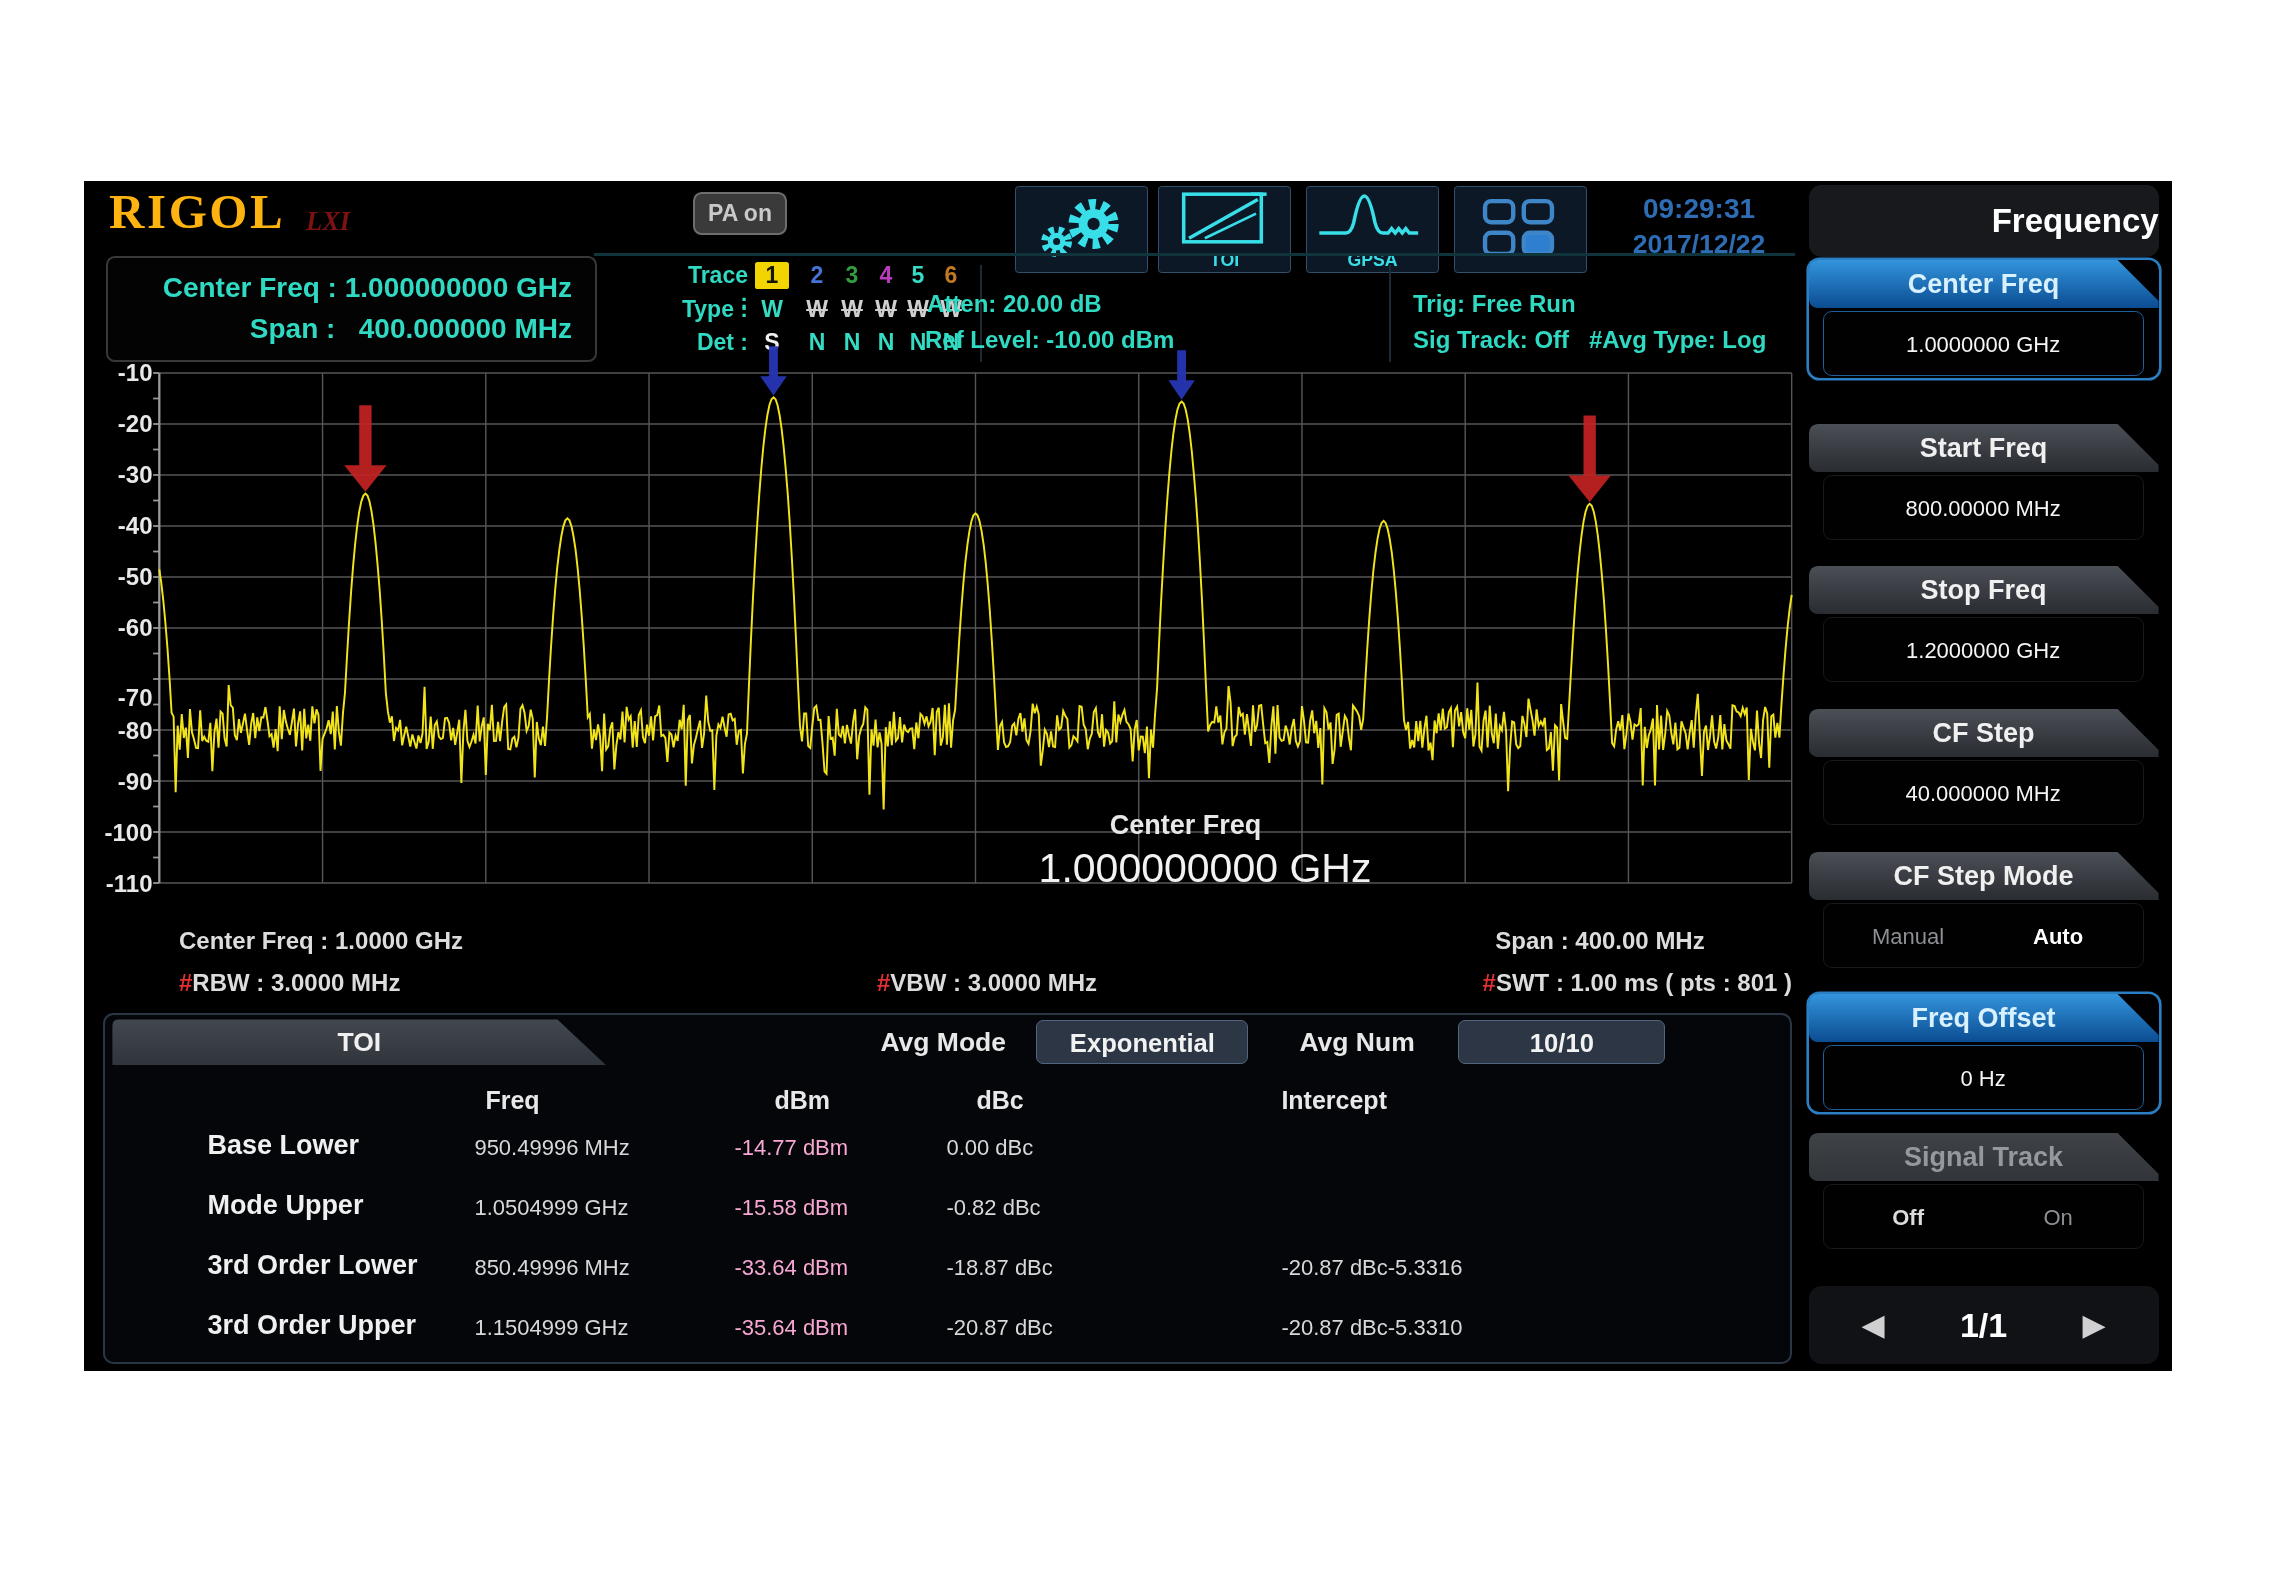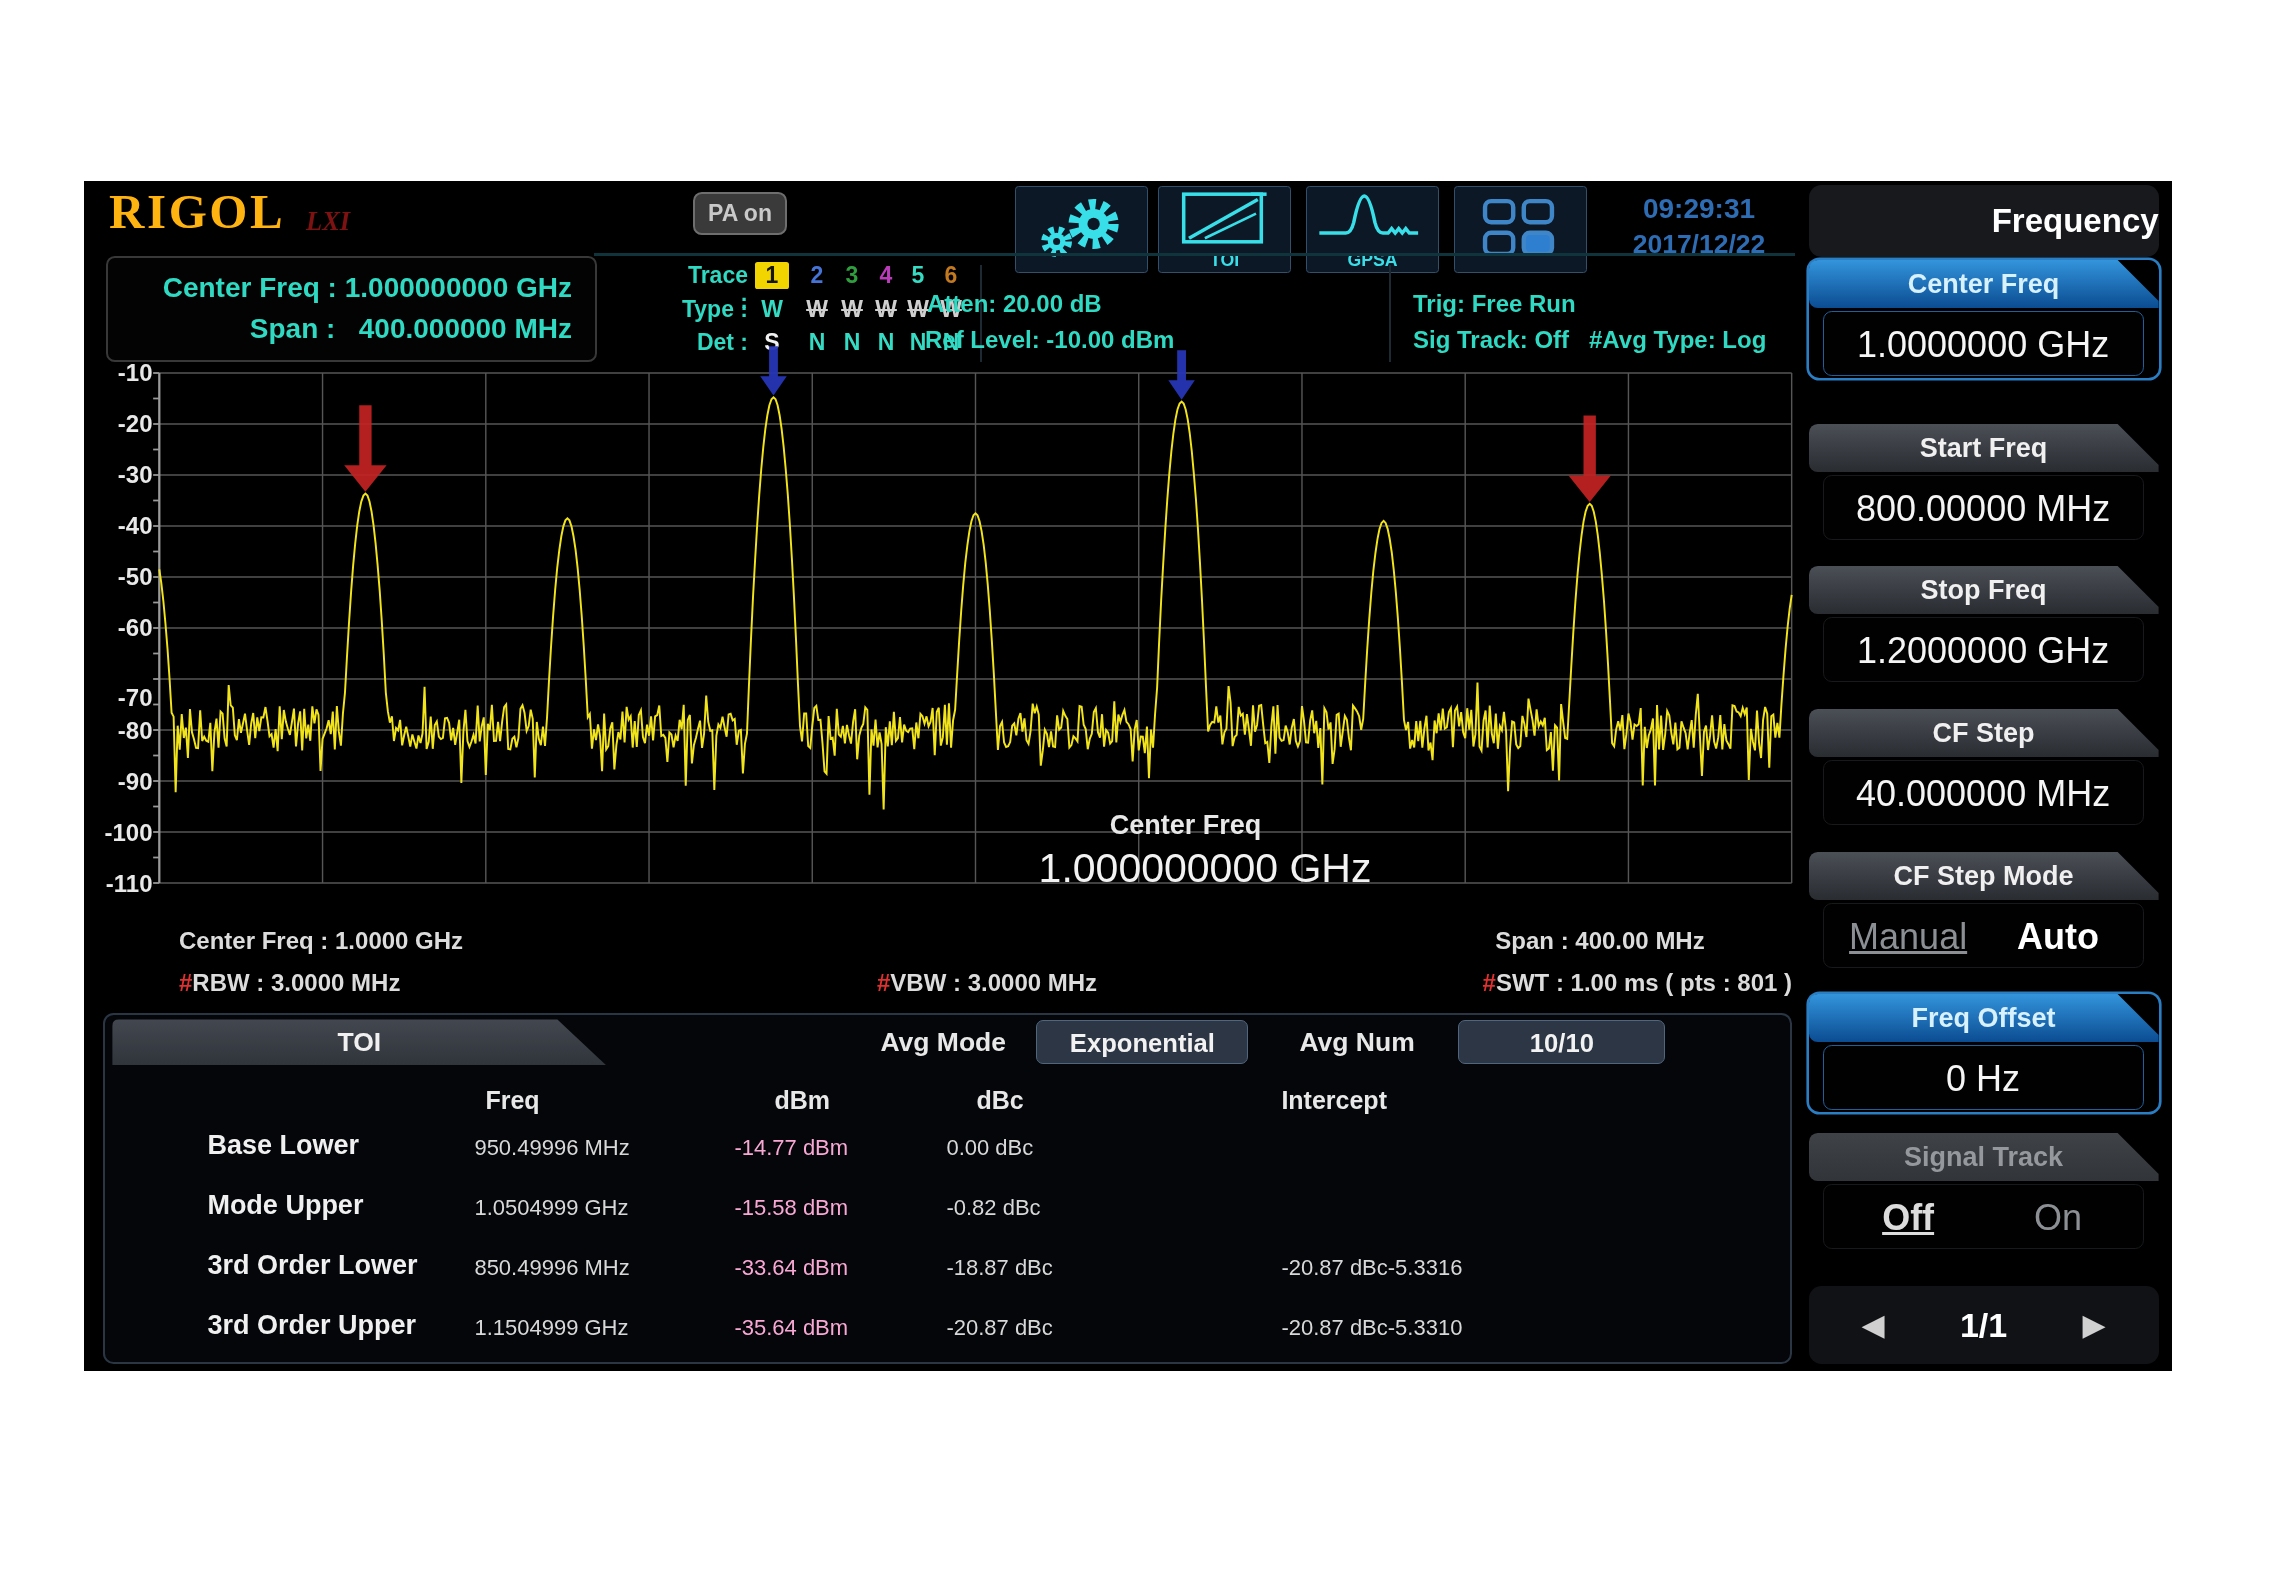--- a/index.html
+++ b/index.html
@@ -42,25 +42,25 @@
   .c3{left:841px;font-size:22px;color:#d8d8d8;top:5.3px;}
   .c4{left:1176px;font-size:22px;color:#d8d8d8;top:5.3px;}
   
   .sidebar{left:1722px;top:0;width:366px;height:1190px;background:#000;}
   .sb-title{position:absolute;left:2.6px;top:4.4px;width:350px;height:72px;background:#17191d;border-radius:12.4px;color:#ffffff;font-size:33px;font-weight:bold;text-align:right;line-height:72px;}
   .sk{position:absolute;left:2.6px;width:350px;height:118px;}
   .sk .bar{height:48px;line-height:48px;text-align:center;font-size:27px;font-weight:bold;clip-path:polygon(0 0,calc(100% - 41px) 0,100% 41px,100% 100%,0 100%);border-radius:8.8px 0 0 8.8px;}
   .sk.normal .bar{background:linear-gradient(#4b4f56,#292c31);color:#f0f0f0;}
   .sk.selected .bar{background:linear-gradient(#3394dc,#0b4c92);color:#d8f1ff;}
   .sk.disabled .bar{background:linear-gradient(#3f4246,#313438);color:#95989d;}
-  .sk .val{position:absolute;top:51px;left:14px;width:321px;height:65px;background:#010101;border:1.8px solid #17191d;border-radius:8.8px;color:#f5f5f5;font-size:36px;text-align:center;line-height:65px;box-sizing:border-box;}
+  .sk .val{position:absolute;top:51px;left:14px;width:321px;height:65px;background:#010101;border:1.8px solid #17191d;border-radius:8.8px;color:#f5f5f5;font-size:22px;text-align:center;line-height:65px;box-sizing:border-box;}
   .sk.selected{box-shadow:0 0 0 2.6px #2a7fc4;border-radius:10.6px;}
   .sk.selected .val{border-color:#1f5f9c;}
   .opt{position:absolute;top:0;width:45%;text-align:center;}
-  .opt.l{left:4%;text-decoration:underline;}
+  .opt.l{left:4%;}
   .opt.r{right:4%;}
   .sb-nav{position:absolute;left:2.6px;top:1105px;width:350px;height:78px;background:#101216;border-radius:12.4px;}
   .sb-nav .pg{position:absolute;left:0;width:100%;text-align:center;font-size:34px;font-weight:bold;color:#ffffff;line-height:78px;}
   .nav-arrow{position:absolute;top:0;font-size:30px;color:#d0d0d0;line-height:78px;width:79px;text-align:center;}
 </style>
 </head>
 <body>
 
 <div class="page">
   <div class="ui">

